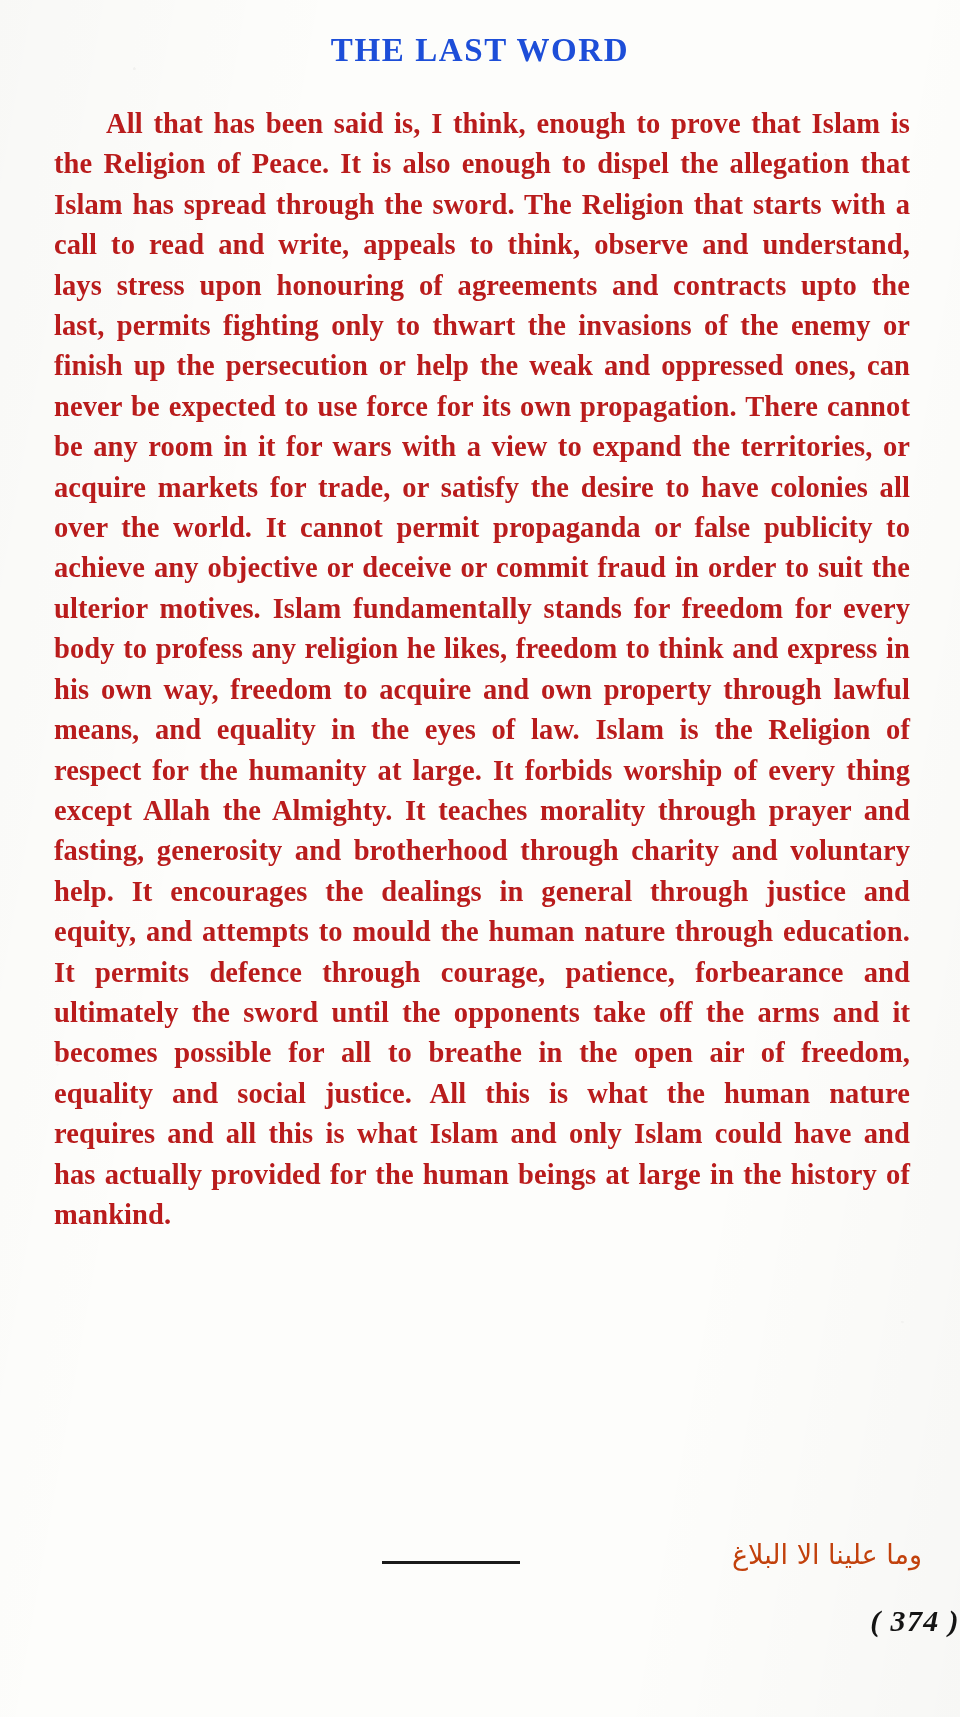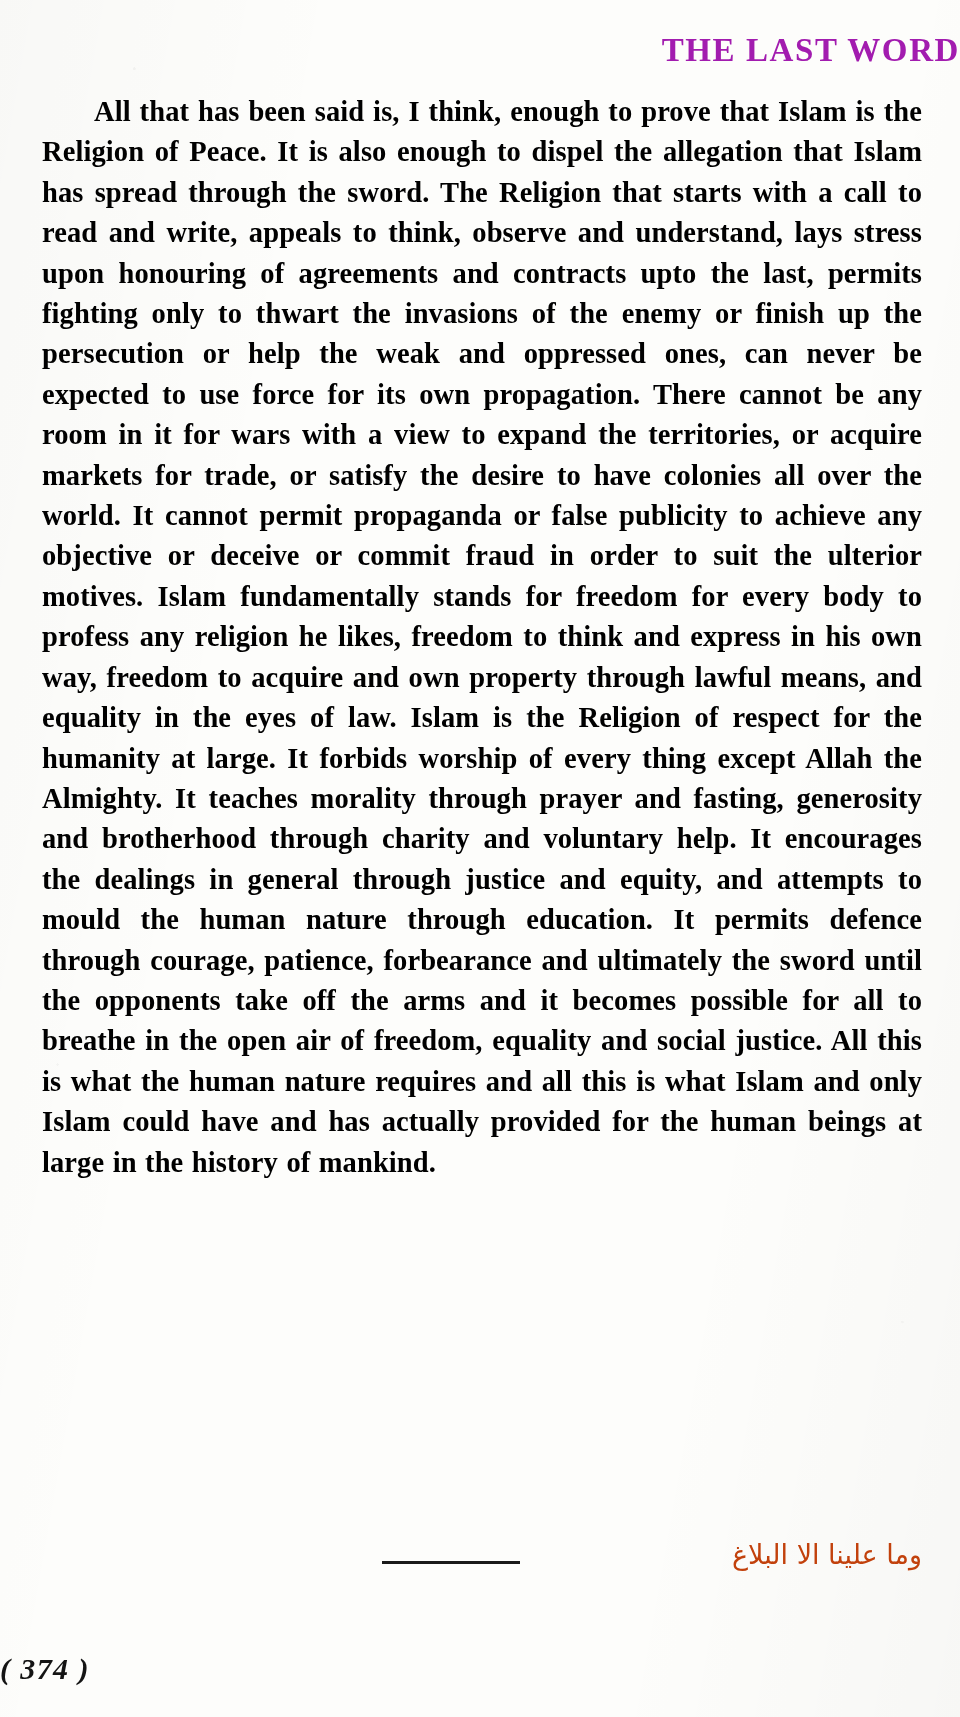--- a/index.html
+++ b/index.html
@@ -34,41 +34,41 @@
       radial-gradient(circle at 94% 77%, rgba(0,0,0,0.028) 0 1.1px, transparent 1.5px),
       linear-gradient(100deg, rgba(0,0,0,0.02) 0%, rgba(0,0,0,0) 28%, rgba(0,0,0,0) 72%, rgba(0,0,0,0.022) 100%);
     pointer-events: none;
   }
 
   .title {
     position: absolute;
     left: 0;
     top: 32px;
     width: 960px;
-    text-align: right;
+    text-align: center;
     font-family: "Liberation Serif", serif;
     font-weight: 700;
     font-size: 33px;
     letter-spacing: 1.6px;
-    color: #a21caf;
+    color: #1d4ed8;
   }
 
   .body-text {
     position: absolute;
     left: 42px;
     top: 92px;
     width: 880px;
   }
 
   .para {
-    margin: 0;
+    margin: 12px;
     font-family: "Liberation Serif", serif;
     font-size: 28.5px;
     font-weight: 700;
-    color: #000000;
+    color: #b91c1c;
     line-height: 40.4px;
     text-align: justify;
     text-indent: 52px;
     letter-spacing: 0.1px;
     word-spacing: 1.2px;
   }
 
   .arabic-row {
     position: absolute;
     left: 42px;
@@ -93,28 +93,27 @@
     font-size: 27px;
     color: #c2410c;
     white-space: nowrap;
   }
 
   .folio {
     position: absolute;
     left: 0;
     top: 1604px;
     width: 960px;
-    text-align: left;
+    text-align: right;
     font-family: "Liberation Serif", serif;
     font-weight: 700;
     font-style: italic;
     font-size: 30px;
     letter-spacing: 1.4px;
     color: #141414;
-    margin-top: 48px;
   }
 </style>
 </head>
 <body>
 
 <div class="page">
 
   <div class="title">THE LAST WORD</div>
 
   <div class="body-text">

